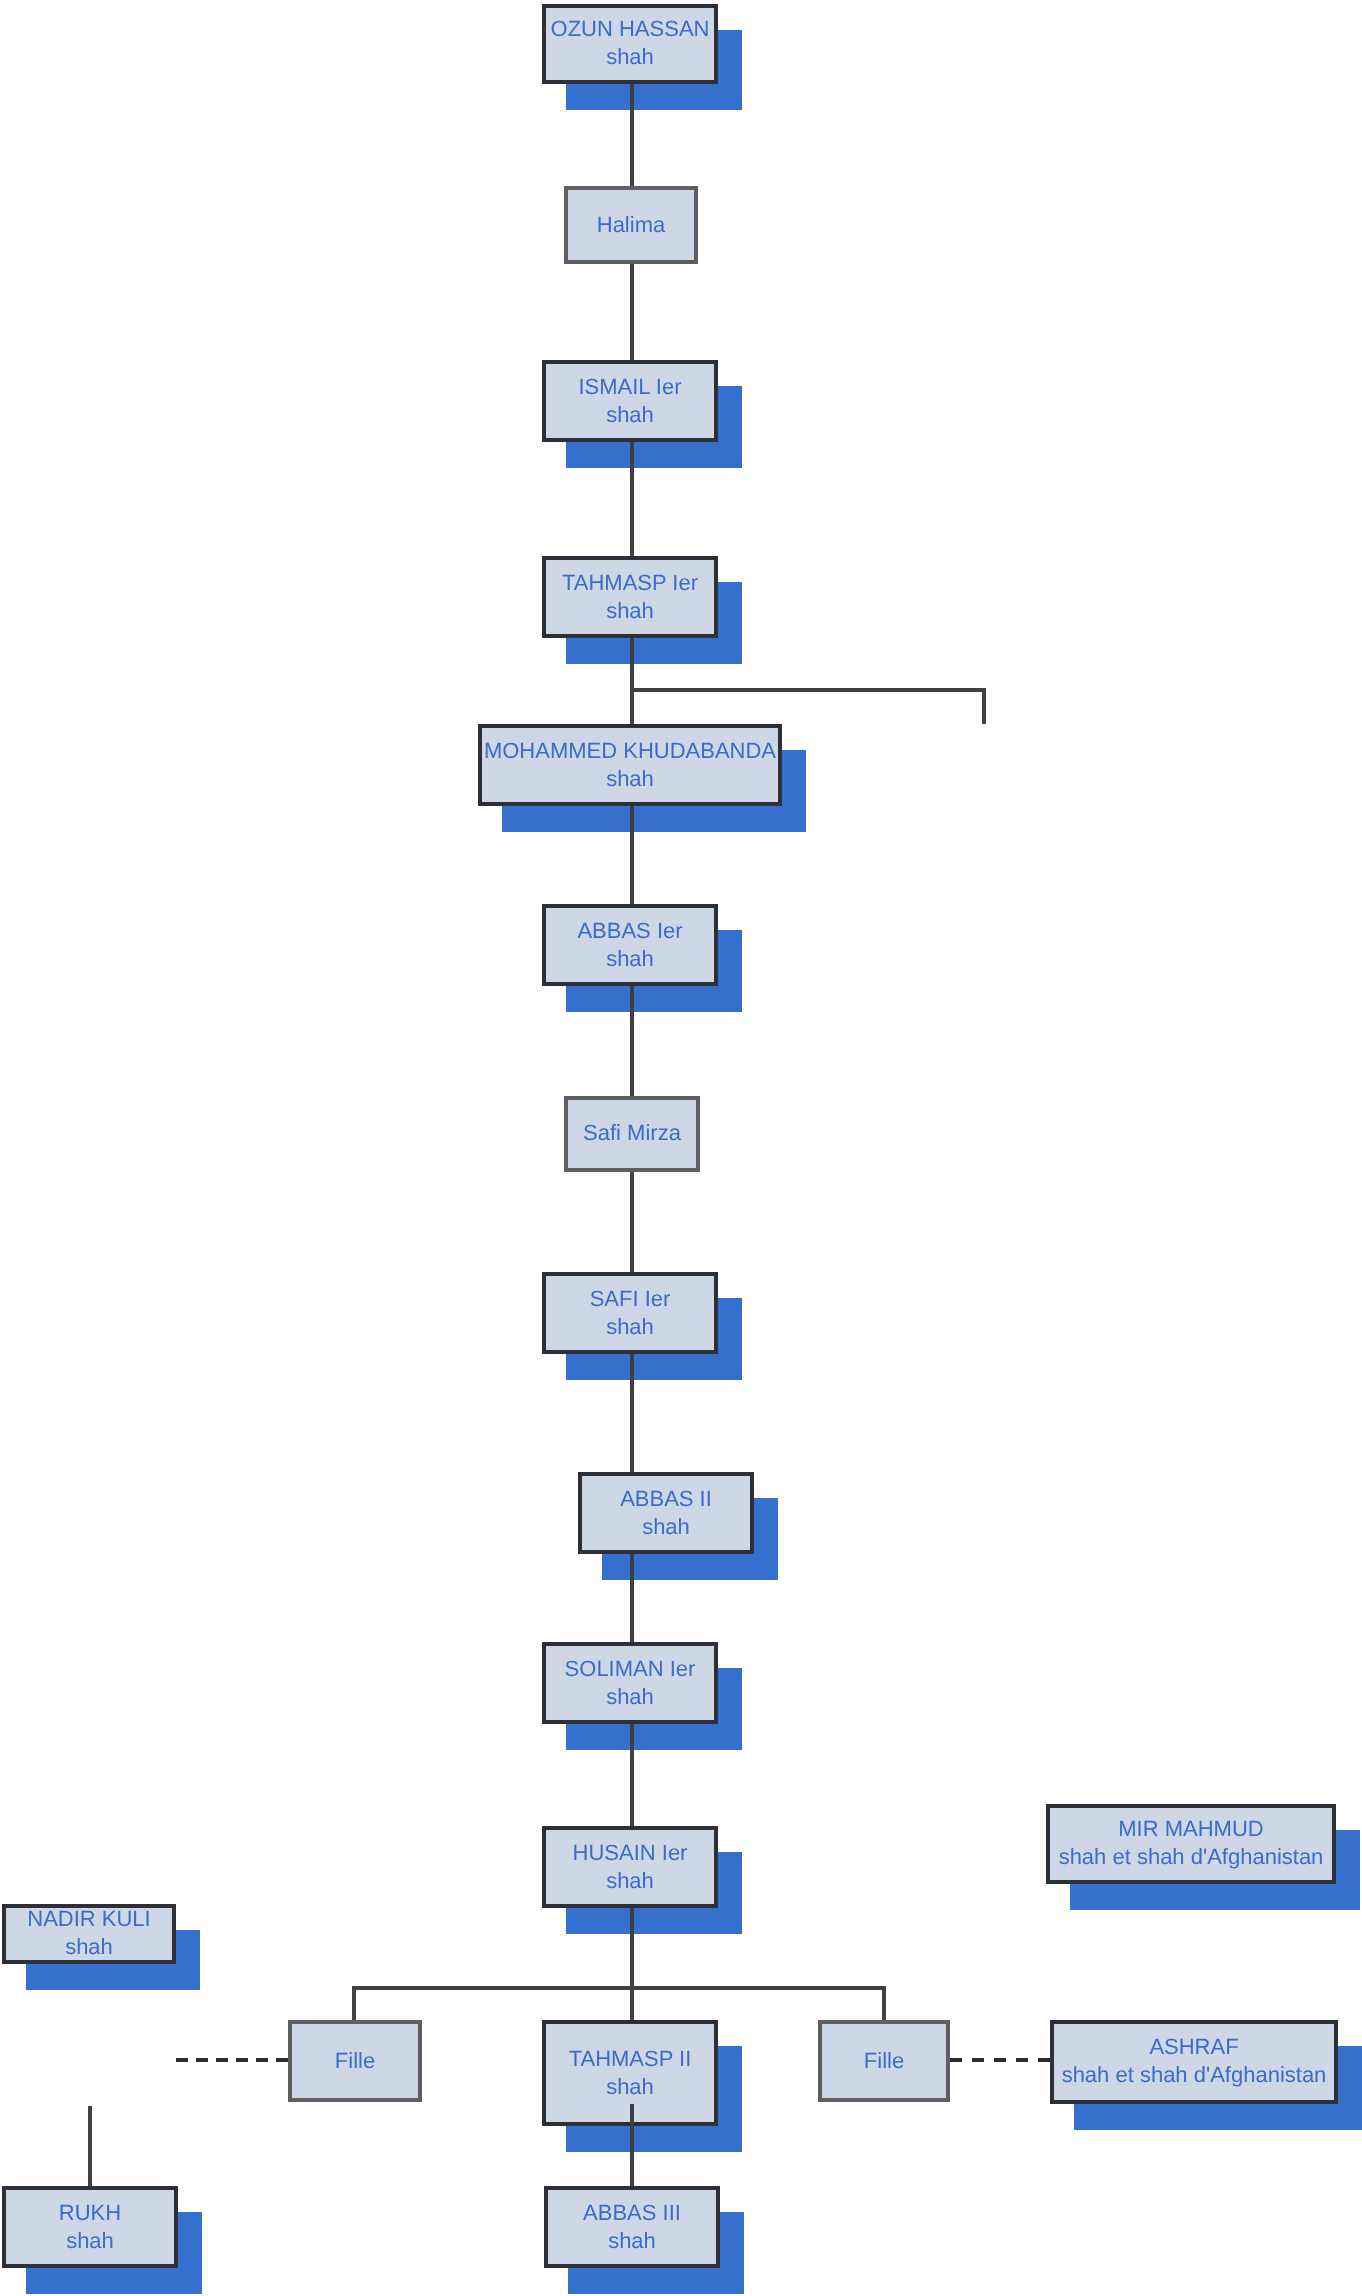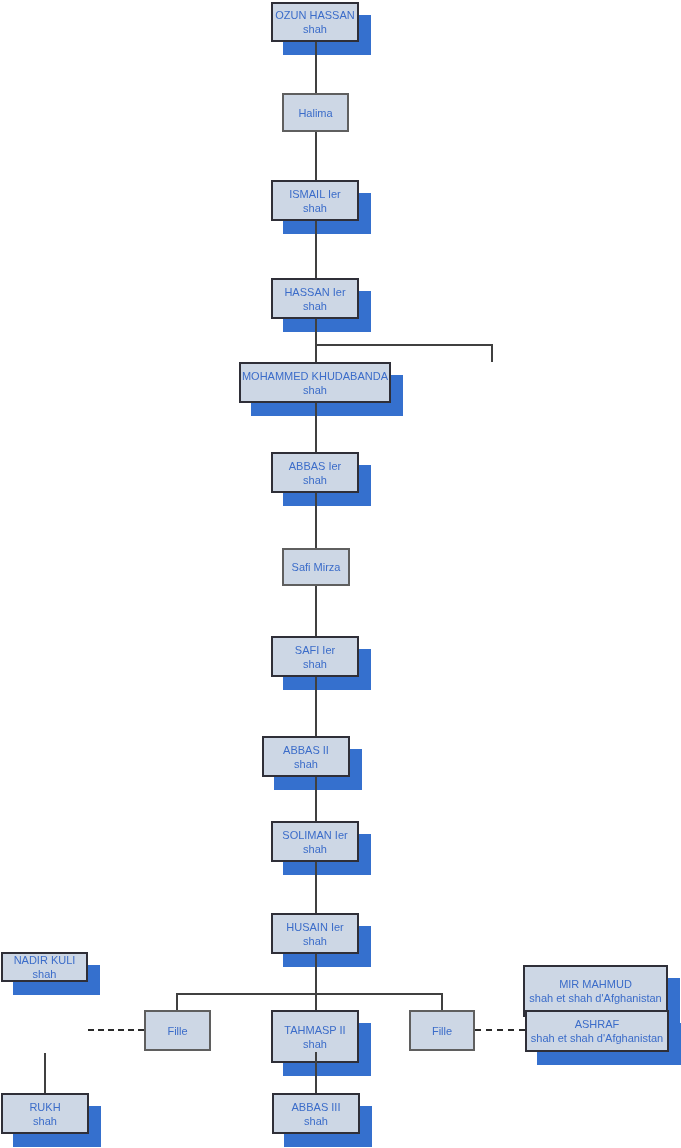--- a/index.html
+++ b/index.html
@@ -52,51 +52,51 @@
     <span>shah</span>
   </div>
   <div class="node plain" style="left:282px;top:93px;width:67px;height:39px">
     <span>Halima</span>
   </div>
   <div class="node shadowed" style="left:271px;top:180px;width:88px;height:41px">
     <span>ISMAIL Ier</span>
     <span>shah</span>
   </div>
   <div class="node shadowed" style="left:271px;top:278px;width:88px;height:41px">
-    <span>HASSAN Ier</span>
+    <span>TAHMASP Ier</span>
     <span>shah</span>
   </div>
   <div class="node shadowed" style="left:239px;top:362px;width:152px;height:41px">
     <span>MOHAMMED KHUDABANDA</span>
     <span>shah</span>
   </div>
   <div class="node shadowed" style="left:271px;top:452px;width:88px;height:41px">
     <span>ABBAS Ier</span>
     <span>shah</span>
   </div>
   <div class="node plain" style="left:282px;top:548px;width:68px;height:38px">
     <span>Safi Mirza</span>
   </div>
   <div class="node shadowed" style="left:271px;top:636px;width:88px;height:41px">
     <span>SAFI Ier</span>
     <span>shah</span>
   </div>
-  <div class="node shadowed" style="left:262px;top:736px;width:88px;height:41px">
+  <div class="node shadowed" style="left:289px;top:736px;width:88px;height:41px">
     <span>ABBAS II</span>
     <span>shah</span>
   </div>
   <div class="node shadowed" style="left:271px;top:821px;width:88px;height:41px">
     <span>SOLIMAN Ier</span>
     <span>shah</span>
   </div>
   <div class="node shadowed" style="left:271px;top:913px;width:88px;height:41px">
     <span>HUSAIN Ier</span>
     <span>shah</span>
   </div>
-  <div class="node shadowed" style="left:523px;top:965px;width:145px;height:52px">
+  <div class="node shadowed" style="left:523px;top:902px;width:145px;height:40px">
     <span>MIR MAHMUD</span>
     <span>shah et shah d'Afghanistan</span>
   </div>
   <div class="node shadowed" style="left:1px;top:952px;width:87px;height:30px">
     <span>NADIR KULI</span>
     <span>shah</span>
   </div>
   <div class="node plain" style="left:144px;top:1010px;width:67px;height:41px">
     <span>Fille</span>
   </div>

